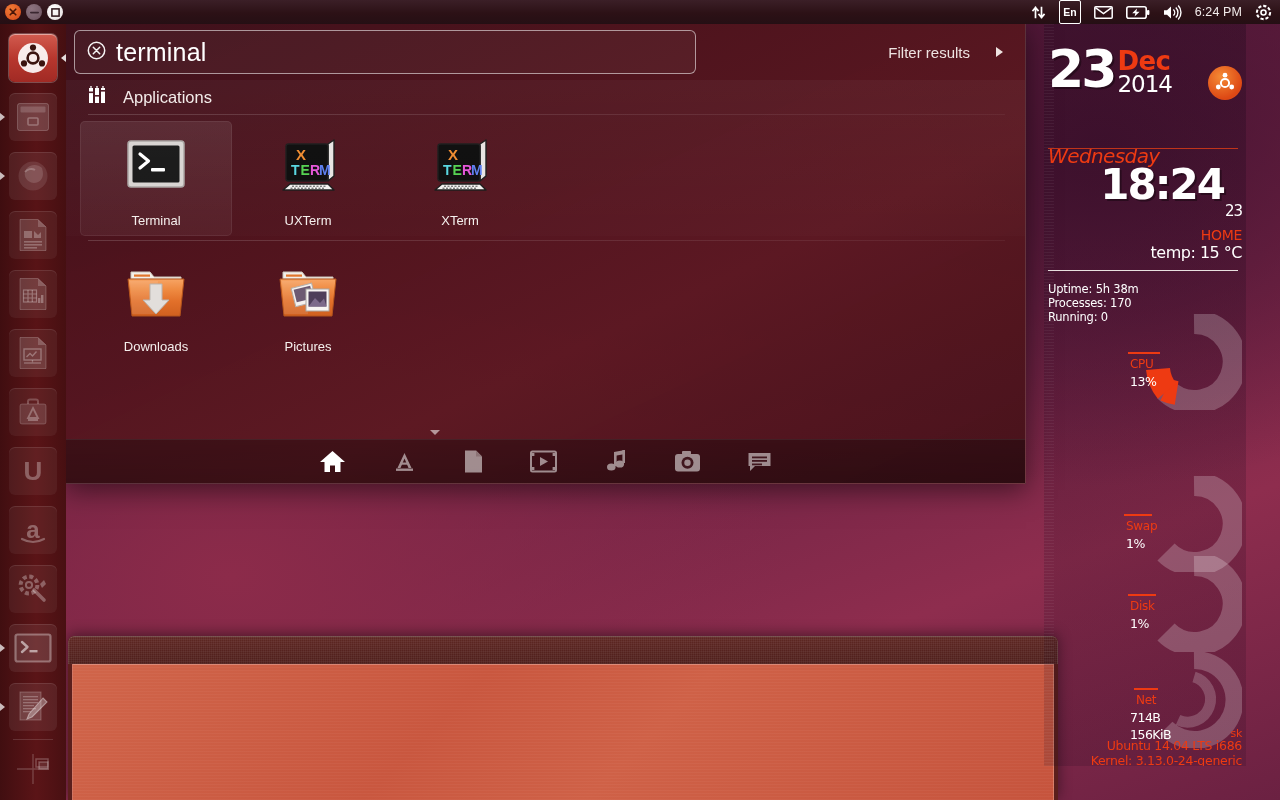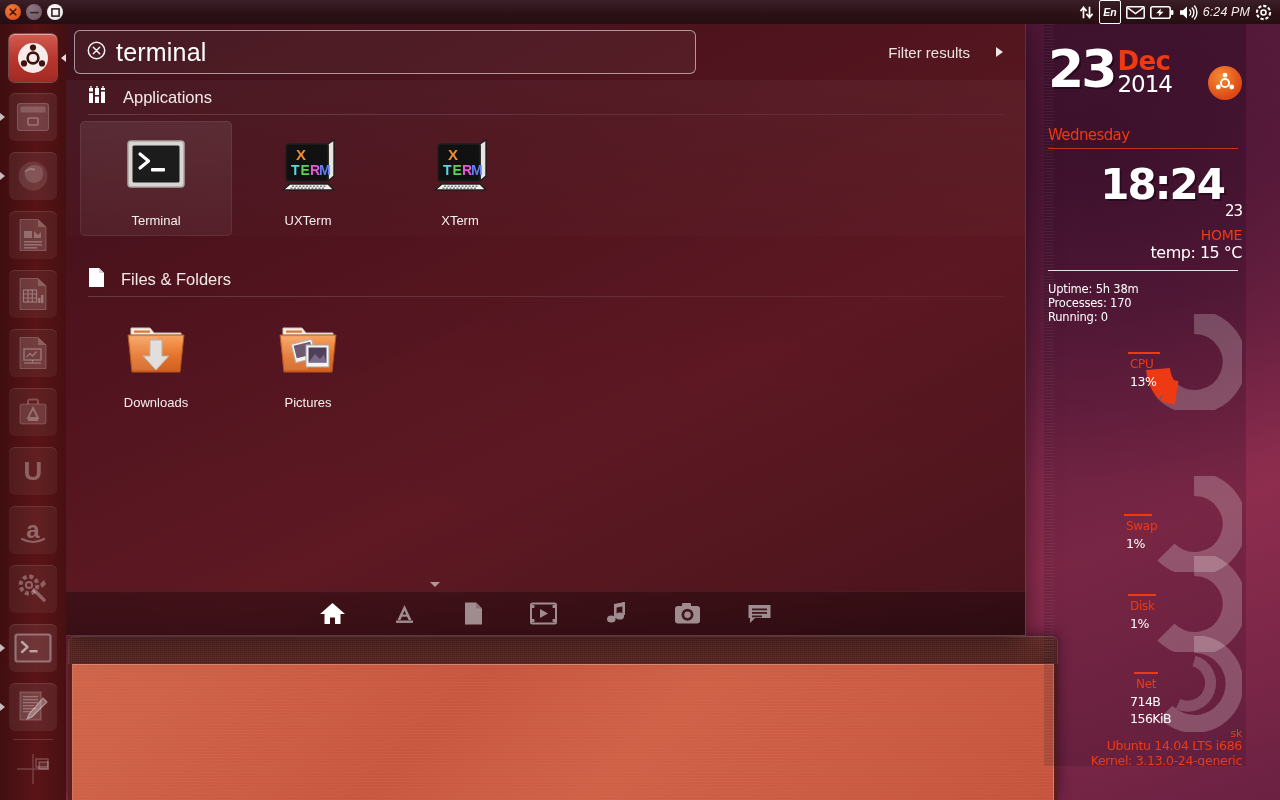--- a/index.html
+++ b/index.html
@@ -60,21 +60,21 @@
   }
   #win-controls { display:flex; align-items:center; gap:5px; padding-left:5px; }
   .wc { width:16px; height:16px; border-radius:50%; position:relative;
         display:flex; align-items:center; justify-content:center; }
   .wc-close { background:radial-gradient(circle at 35% 30%, #f07a35, #d6481a); }
   .wc-min   { background:radial-gradient(circle at 35% 30%, #8d7480, #6b535f); }
   .wc-max   { background:radial-gradient(circle at 35% 30%, #ffffff, #e2dcdb); }
   .wc svg { display:block; }
 
   #panel-spacer { flex:1; }
-  #indicators { display:flex; align-items:center; gap:5px; padding-right:8px;font-style:italic; }
+  #indicators { display:flex; align-items:center; gap:13px; padding-right:8px; }
   .ind { display:flex; align-items:center; height:24px; cursor:default; }
   .ind svg { display:block; }
   #kbd-ind {
     border:1.5px solid #ffffff; border-radius:2px;
     font-size:10.5px; font-weight:bold; line-height:1;
     padding:1.5px 3px; color:#fff;
   }
   #clock-ind { font-size:12.5px; letter-spacing:.1px; }
 
   
@@ -106,21 +106,21 @@
   }
   .pip-left  { left:0;  border-top:4px solid transparent; border-bottom:4px solid transparent; border-left:5px solid rgba(255,255,255,.72); }
   .pip-right { right:0; border-top:4px solid transparent; border-bottom:4px solid transparent; border-right:5px solid rgba(255,255,255,.85); }
   #launcher-sep {
     width:40px; height:1px; margin:3px auto;
     background:rgba(255,255,255,.14);
   }
 
   
   #dash {
-    position:absolute; left:66px; top:24px; width:960px; height:612px;
+    position:absolute; left:66px; top:24px; width:960px; height:460px;
     background:linear-gradient(155deg, rgba(62,16,26,.965) 0%, rgba(78,19,28,.962) 30%, rgba(92,24,33,.958) 62%, rgba(70,18,26,.965) 100%);
     border-right:1px solid rgba(255,255,255,.14);
     border-bottom:1px solid rgba(255,255,255,.14);
     box-shadow:0 6px 26px rgba(0,0,0,.5);
     z-index:50;
     overflow:hidden;
   }
   #dash-searchrow {
     height:56px; display:flex; align-items:center;
     padding:0 0 0 6px;
@@ -214,22 +214,22 @@
   #ck-mon-yr { margin-left:3px; padding-top:2px; }
   #ck-month { font-size:26px; color:#ee3a12; font-weight:bold; line-height:.9; letter-spacing:-.5px; }
   #ck-year  { font-size:23px; color:#ffffff; line-height:1; letter-spacing:-1px; }
   #ck-ulogo {
     position:absolute; right:4px; top:42px;
     width:34px; height:34px; border-radius:50%;
     background:radial-gradient(circle at 38% 32%, #f58b35, #dd4814 70%);
     display:flex; align-items:center; justify-content:center;
   }
   #ck-weekday {
-    position:absolute; left:4px; top:102px;
-    font-size:15px; color:#ee3a12; letter-spacing:-.6px;
+    position:absolute; left:4px; top:120px;
+    font-size:20px; color:#ee3a12; letter-spacing:-.6px;font-style:italic;
   }
   #ck-rule1 { position:absolute; left:4px; right:8px; top:124px; height:1px; background:#c0341a; }
   #ck-time {
     position:absolute; right:22px; top:140px;
     font-size:42px; font-weight:bold; letter-spacing:-2px; line-height:1;
     text-shadow:2px 2px 0 rgba(0,0,0,.35);
   }
   #ck-sec { position:absolute; right:4px; top:178px; font-size:15px; letter-spacing:-1px; }
   #ck-home { position:absolute; right:4px; top:203px; font-size:14px; color:#ee3a12; letter-spacing:-.3px; }
   #ck-temp { position:absolute; right:4px; top:219px; font-size:16px; letter-spacing:-.5px; }
@@ -617,29 +617,20 @@
                 <rect x="43" y="51.6" width="2" height="1.4"></rect>
               <rect x="46.5" y="51.6" width="2" height="1.4"></rect>
                 <rect x="50" y="51.6" width="2" height="1.4"></rect>
             </g>
           </svg>
         </div>
         <div class="result-label">XTerm</div>
       </div>
     </div>
 
-    <div class="cat-header" style="margin-top:22px">
-      <span>
-        <svg width="17" height="21" viewBox="0 0 17 21">
-          <path d="M1 1 H11 L16 6 V20 H1 Z" fill="#ffffff"></path>
-          <path d="M11 1 V6 H16" fill="#d8d0cf"></path>
-        </svg>
-      </span>
-      <span class="cat-title">Files &amp; Folders</span>
-    </div>
     <div class="cat-rule"></div>
 
     <div class="results-grid">
 
       <div class="result-item">
         <div class="result-icon">
           <svg width="76" height="62" viewBox="0 0 76 62">
             <path d="M13 10 H32 L36 15 H63 V17 H13 Z" fill="#f3efe9" stroke="#cfc8bd" stroke-width="1"></path>
             <rect x="16" y="12.5" width="16" height="2.2" fill="#e2762c"></rect>
             <path d="M10 17 H66 L62 54 H14 Z" fill="url(#fold1)" stroke="#b4541c" stroke-width="1"></path>
@@ -810,21 +801,21 @@
 
   <div class="gauge-block" style="top:532px">
     <svg class="gauge-ring" width="96" height="96" viewBox="0 0 96 96">
       <path d="M48 8 A40 40 0 1 1 20 76" fill="none" stroke="rgba(255,255,255,.22)" stroke-width="24"></path>
     </svg>
     <span class="gauge-tick" style="left:84px; top:38px; width:28px"></span>
     <span class="gauge-label" style="left:86px; top:43px">Disk</span>
     <span class="gauge-value" style="left:86px; top:60px">1%</span>
   </div>
 
-  <div class="gauge-block" style="top:612px; height:104px">
+  <div class="gauge-block" style="top:628px; height:104px">
     <svg class="gauge-ring" width="96" height="96" viewBox="0 0 96 96">
       <path d="M48 8 A40 40 0 1 1 20 76" fill="none" stroke="rgba(255,255,255,.22)" stroke-width="18"></path>
       <path d="M48 25 A23 23 0 1 1 32 68" fill="none" stroke="rgba(255,255,255,.20)" stroke-width="11"></path>
     </svg>
     <span class="gauge-tick" style="left:90px; top:36px; width:24px"></span>
     <span class="gauge-label" style="left:92px; top:41px">Net</span>
     <span class="gauge-value" style="left:86px; top:58px">714B</span>
     <span class="gauge-value" style="left:86px; top:75px">156KiB</span>
   </div>
 

